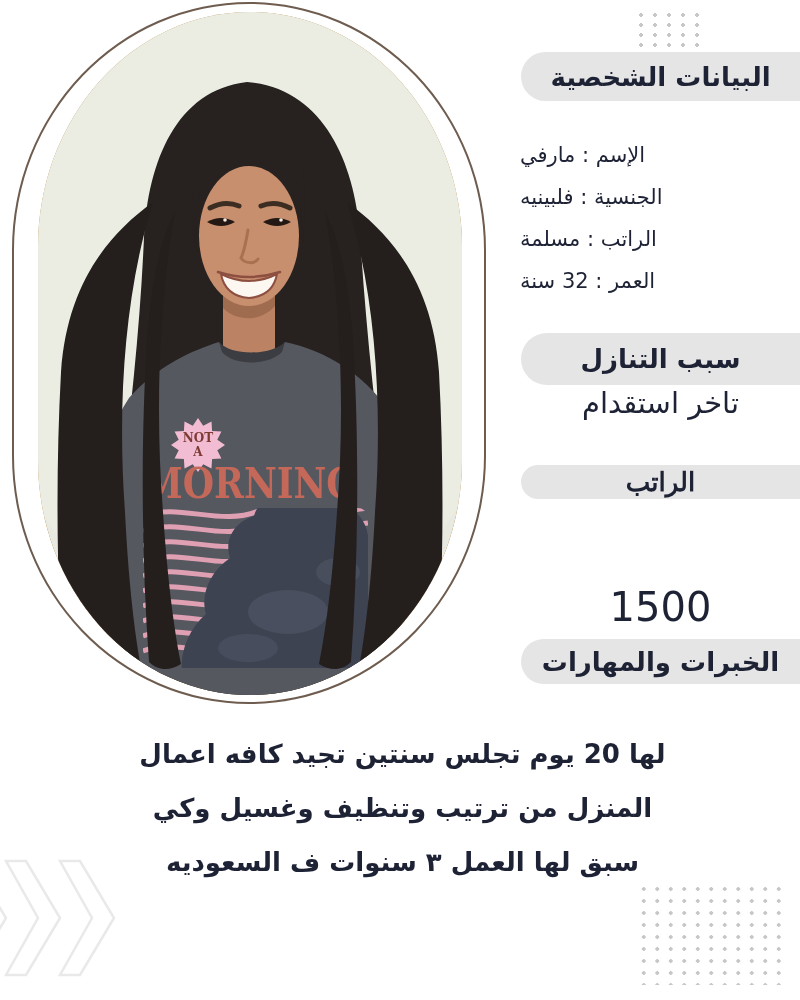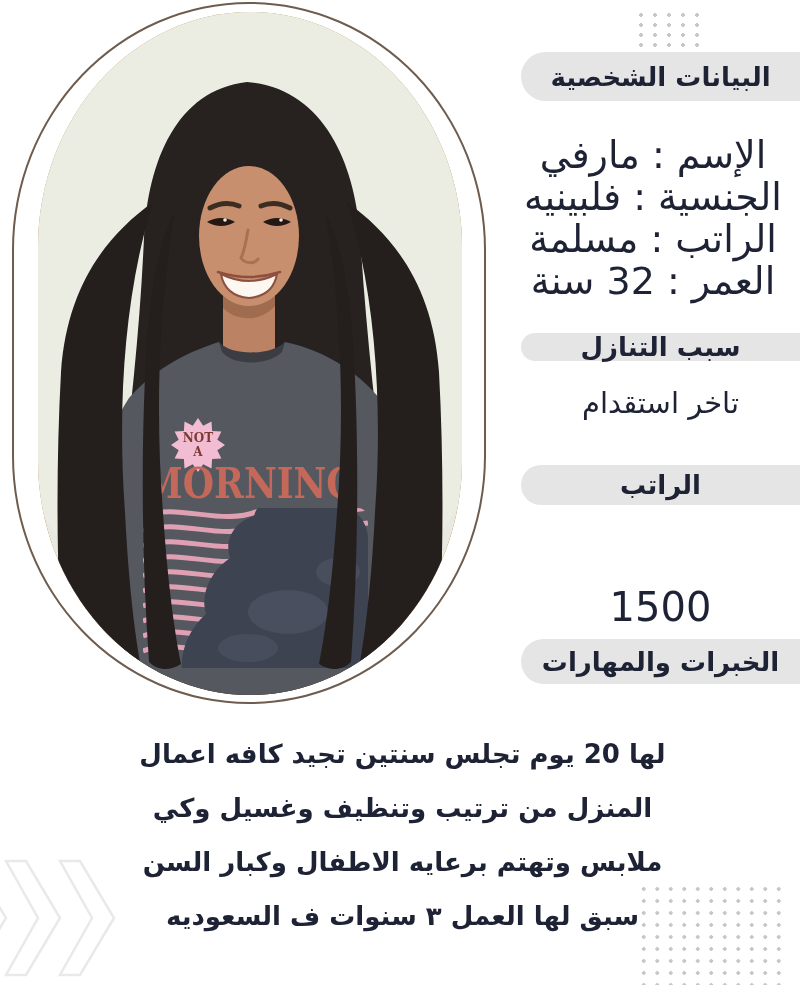--- a/index.html
+++ b/index.html
@@ -17,26 +17,26 @@
     border-radius:212px / 235px;overflow:hidden;background:#a16207;
   }
   .photo svg{display:block;width:100%;height:100%;}
   
   .pill{
     position:absolute;right:0;width:279px;background:#e5e5e5;
     border-radius:26px 0 0 26px;display:flex;align-items:center;justify-content:center;
     font-size:26px;font-weight:700;direction:rtl;color:#1e2235;
   }
   .pill-personal{top:52px;height:49px;}
-  .pill-waiver{top:333px;height:28px;}
-  .pill-salary{top:465px;height:40px;}
+  .pill-waiver{top:333px;height:52px;}
+  .pill-salary{top:465px;height:34px;font-family:Liberation Serif, serif;}
   .pill-skills{top:639px;height:45px;}
   .details{
     position:absolute;right:14px;top:134px;width:266px;
-    direction:rtl;text-align:center;font-size:38px;line-height:42px;font-weight:400;
+    direction:rtl;text-align:left;font-size:21px;line-height:42px;font-weight:400;
   }
   .value-waiver{
     position:absolute;right:0;top:382px;width:279px;text-align:center;
     direction:rtl;font-size:29px;line-height:42px;font-weight:400;
   }
   .value-salary{
     position:absolute;right:0;top:539px;width:279px;text-align:center;
     font-size:40px;line-height:48px;font-weight:400;margin-top:44px;
   }
   
@@ -159,17 +159,16 @@
     <span>الراتب</span>
   </div>
   <div class="value-salary">1500</div>
 
   <div class="pill pill-skills">
     <span>الخبرات والمهارات</span>
   </div>
   <div class="skills-text">
     <div>لها 20 يوم تجلس سنتين تجيد كافه اعمال</div>
     <div>المنزل من ترتيب وتنظيف وغسيل وكي</div>
-    <div>ملابس وتهتم برعايه الاطفال وكبار السن</div>
     <div>سبق لها العمل ٣ سنوات ف السعوديه</div>
   </div>
 
 </div>
 
 </body></html>

